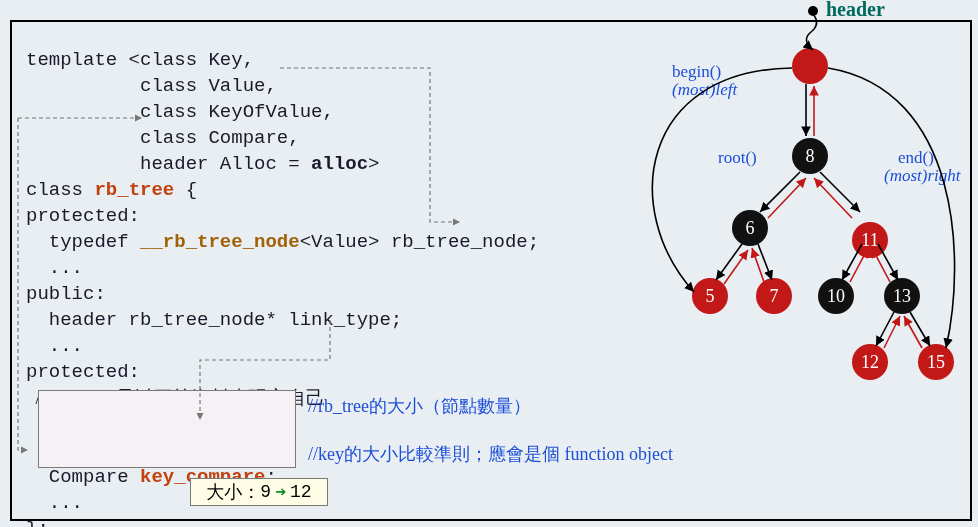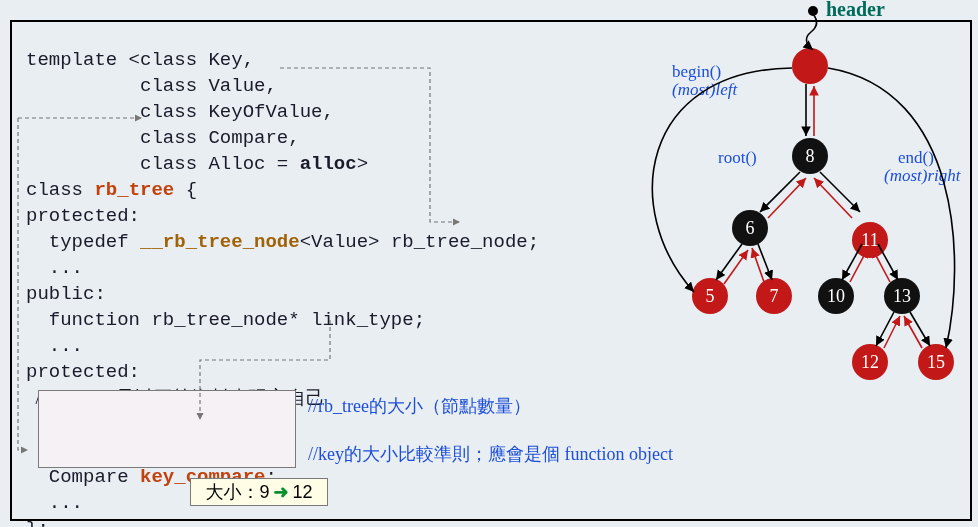--- a/index.html
+++ b/index.html
@@ -4,21 +4,21 @@
 <style>
   html,body{margin:0;padding:0;width:978px;height:527px;background:#e8eef2;font-family:"Times New Roman",serif;}
   .frame{position:absolute;left:10px;top:20px;width:958px;height:497px;border:2px solid #000;}
   .code{position:absolute;left:26px;top:28px;font-family:"Courier New",monospace;font-size:19px;line-height:26px;color:#1a1a2a;white-space:pre;} 
   .bold{font-weight:bold;}
   .teal{color:#c2410c;font-weight:bold;}
   .blue{color:#a16207;font-weight:bold;}
   .comment{color:#1a1a2a;}
   .cmtcn{font-family:serif;}
   .box-members{position:absolute;left:38px;top:390px;width:256px;height:76px;background:#f6f1f4;border:1.5px solid #7a7a7a;}
-  .size-badge{position:absolute;left:190px;top:478px;width:136px;height:26px;background:#fffde6;border:1.5px solid #7a7a7a;font-family:Liberation Sans, sans-serif;font-size:18px;display:flex;align-items:center;justify-content:center;}
+  .size-badge{position:absolute;left:190px;top:478px;width:136px;height:26px;background:#fffde6;border:1.5px solid #7a7a7a;font-family:Liberation Mono, monospace;font-size:18px;display:flex;align-items:center;justify-content:center;}
   .size-badge .arw{color:#0a9030;font-weight:bold;margin:0 4px;}
   
   .hdr-dot{position:absolute;left:808px;top:6px;width:10px;height:10px;background:#000;border-radius:50%;}
   .hdr-lbl{position:absolute;left:826px;top:-2px;font-family:serif;font-size:20px;font-weight:bold;color:#006b5b;}
   
   .lbl{position:absolute;font-family:serif;color:#1d4ed8;}
   .it{font-style:italic;}
   
   .node{position:absolute;width:36px;height:36px;border-radius:50%;display:flex;align-items:center;justify-content:center;color:#fff;font-family:serif;font-size:18px;}
   .red{background:#c21818;}
@@ -31,27 +31,27 @@
 
 <div class="frame"></div>
 
 <div class="hdr-dot"></div>
 <div class="hdr-lbl">header</div>
 
 <pre class="code"><span>template &lt;class Key,</span>
 <span>          class Value,</span>
 <span>          class KeyOfValue,</span>
 <span>          class Compare,</span>
-<span>          class Alloc = </span><span class="bold">alloc</span><span>&gt;</span>
+<span>          header Alloc = </span><span class="bold">alloc</span><span>&gt;</span>
 <span>class </span><span class="teal">rb_tree</span><span> {</span>
 <span>protected:</span>
 <span>  typedef </span><span class="blue">__rb_tree_node</span><span>&lt;Value&gt; rb_tree_node;</span>
 <span>  ...</span>
 <span>public:</span>
-<span>  function rb_tree_node* link_type;</span>
+<span>  header rb_tree_node* link_type;</span>
 <span>  ...</span>
 <span>protected:</span>
 <span class="cmtcn comment">  // RB-tree 只以三筆資料表現它自己</span>
 <span>  size_type </span><span class="teal">node_count</span><span>;</span>
 <span>  link_type </span><span class="teal">header</span><span>;</span>
 <span>  Compare </span><span class="teal">key_compare</span><span>;</span>
 <span>  ...</span>
 <span>};</span></pre>
 
 <div class="box-members"></div>

